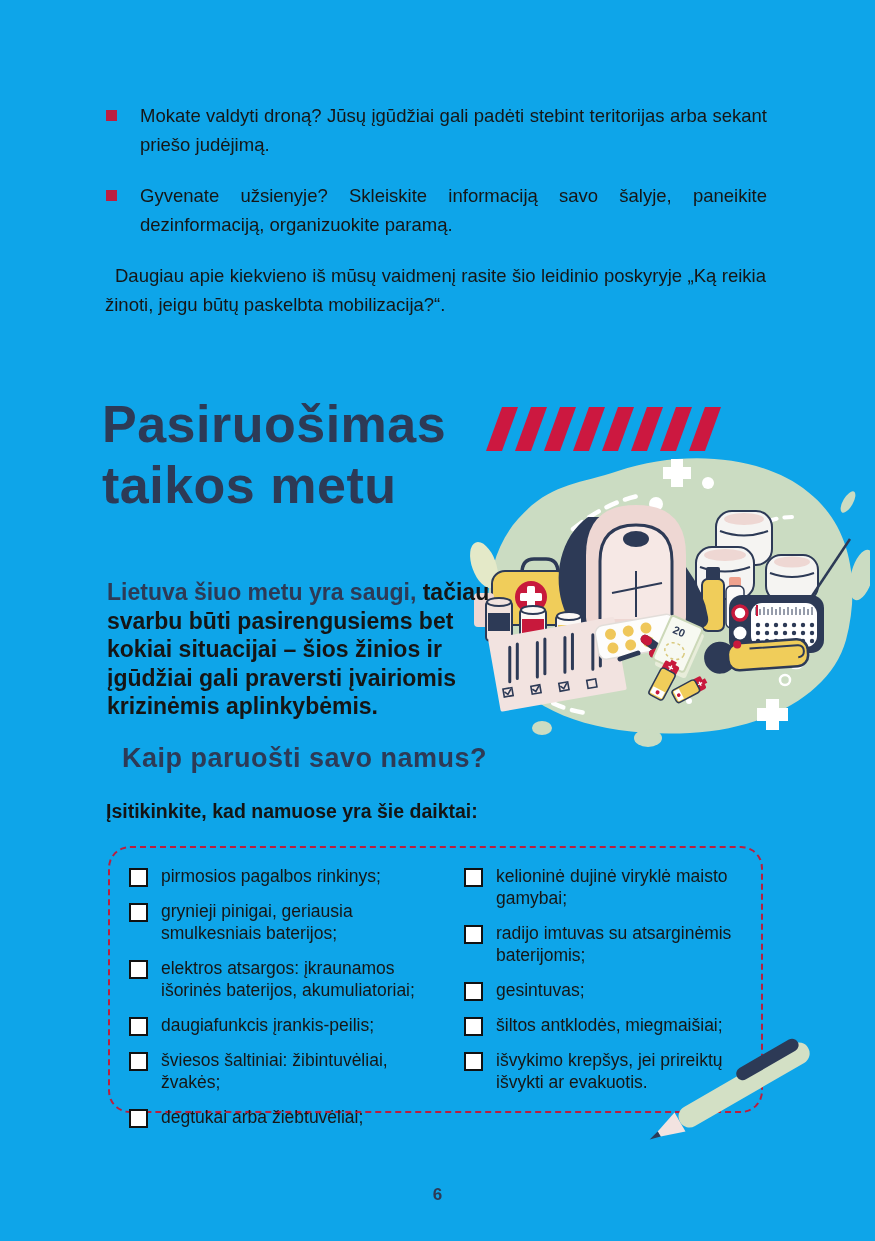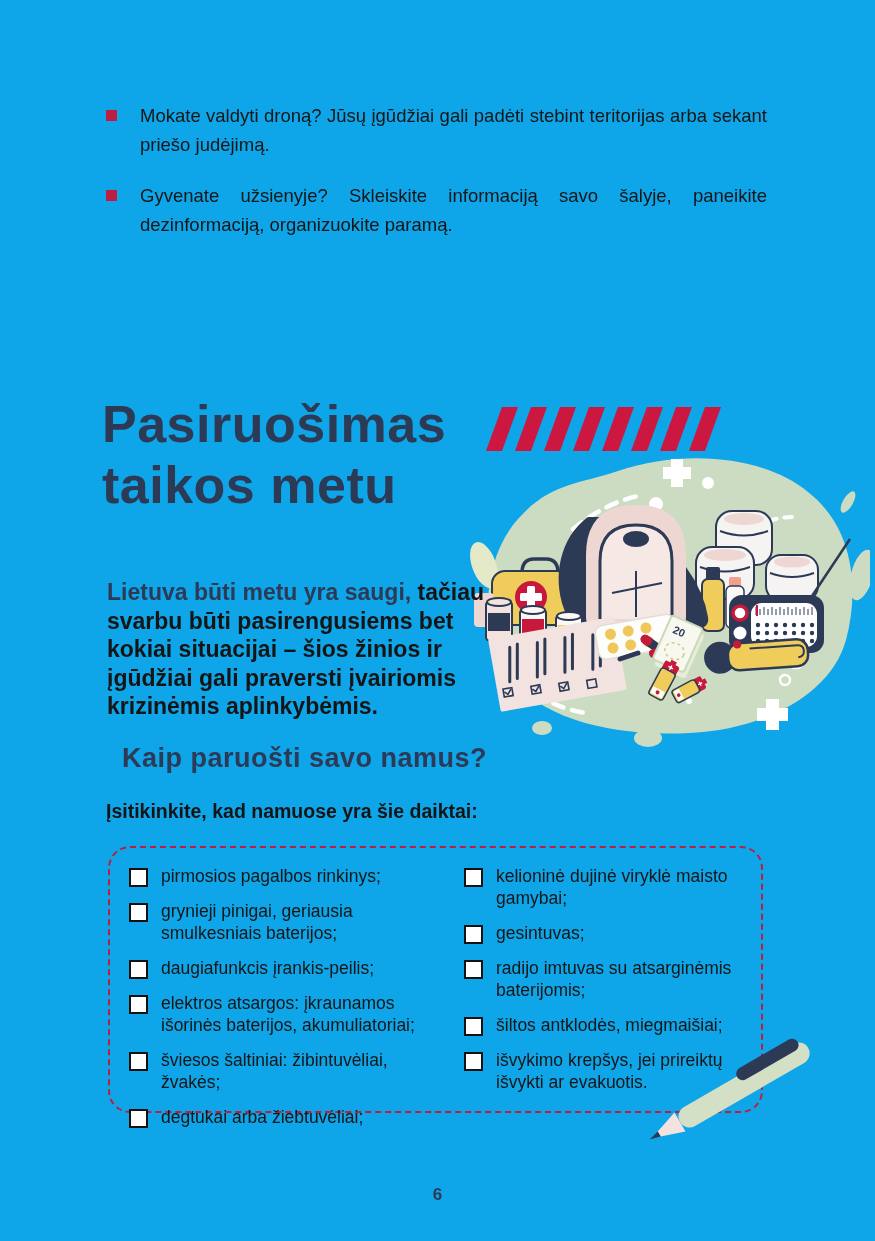--- a/index.html
+++ b/index.html
@@ -47,20 +47,21 @@
     <div class="bullet-item">
       <span class="bullet-marker"></span>
       <span class="bullet-text">Mokate valdyti droną? Jūsų įgūdžiai gali padėti stebint teritorijas arba sekant priešo judėjimą.</span>
     </div>
     <div class="bullet-item">
       <span class="bullet-marker"></span>
       <span class="bullet-text">Gyvenate užsienyje? Skleiskite informaciją savo šalyje, paneikite dezinformaciją, organizuokite paramą.</span>
     </div>
   </div>
 
+  <p class="intro">Daugiau apie kiekvieno iš mūsų vaidmenį rasite šio leidinio poskyryje „Ką reikia žinoti, jeigu būtų paskelbta mobilizacija?“.</p>
 
   <div class="section-title">
     <div>Pasiruošimas</div>
     <div>taikos metu</div>
   </div>
   <div class="stripes">
     <span class="stripe"></span>
     <span class="stripe"></span>
     <span class="stripe"></span>
     <span class="stripe"></span>
@@ -257,65 +258,65 @@
     </g>
 
     <g transform="rotate(-4 300 208)">
       <circle cx="262" cy="208" r="16" fill="#2d3a56"></circle>
       <rect x="270" y="195" width="80" height="27" rx="11" fill="#f0cd5a" stroke="#2d3a56" stroke-width="2.5"></rect>
       <path d="M292 201 H 340 Q 346 201 346 207 Q 346 213 340 213" fill="none" stroke="#2d3a56" stroke-width="2"></path>
       <circle cx="280" cy="196" r="4" fill="#c8193c"></circle>
     </g>
   </svg>
 
-  <p class="lead"><span class="lead-highlight">Lietuva būti metu yra saugi,</span><span> tačiau svarbu būti pasirengusiems bet kokiai situacijai – šios žinios ir įgūdžiai gali praversti įvairiomis krizinėmis aplinkybėmis.</span></p>
+  <p class="lead"><span class="lead-highlight">Lietuva šiuo metu yra saugi,</span><span> tačiau svarbu būti pasirengusiems bet kokiai situacijai – šios žinios ir įgūdžiai gali praversti įvairiomis krizinėmis aplinkybėmis.</span></p>
 
   <h2 class="subheading" style="margin:0;">Kaip paruošti savo namus?</h2>
   <div class="checklist-intro">Įsitikinkite, kad namuose yra šie daiktai:</div>
 
   <div class="panel">
     <div class="panel-columns">
       <div class="col-left">
         <div class="check-item">
           <span class="checkbox"></span>
           <span class="check-label">pirmosios pagalbos rinkinys;</span>
         </div>
         <div class="check-item">
           <span class="checkbox"></span>
           <span class="check-label">grynieji pinigai, geriausia smulkesniais baterijos;</span>
         </div>
         <div class="check-item">
           <span class="checkbox"></span>
+          <span class="check-label">elektros atsargos: įkraunamos išorinės baterijos, akumuliatoriai;</span>
+        </div>
+        <div class="check-item">
+          <span class="checkbox"></span>
           <span class="check-label">daugiafunkcis įrankis-peilis;</span>
-        </div>
-        <div class="check-item">
-          <span class="checkbox"></span>
-          <span class="check-label">elektros atsargos: įkraunamos išorinės baterijos, akumuliatoriai;</span>
         </div>
         <div class="check-item">
           <span class="checkbox"></span>
           <span class="check-label">šviesos šaltiniai: žibintuvėliai, žvakės;</span>
         </div>
         <div class="check-item">
           <span class="checkbox"></span>
           <span class="check-label">degtukai arba žiebtuvėliai;</span>
         </div>
       </div>
       <div class="col-right">
         <div class="check-item">
           <span class="checkbox"></span>
           <span class="check-label">kelioninė dujinė viryklė maisto gamybai;</span>
         </div>
         <div class="check-item">
           <span class="checkbox"></span>
+          <span class="check-label">radijo imtuvas su atsarginėmis baterijomis;</span>
+        </div>
+        <div class="check-item">
+          <span class="checkbox"></span>
           <span class="check-label">gesintuvas;</span>
-        </div>
-        <div class="check-item">
-          <span class="checkbox"></span>
-          <span class="check-label">radijo imtuvas su atsarginėmis baterijomis;</span>
         </div>
         <div class="check-item">
           <span class="checkbox"></span>
           <span class="check-label">šiltos antklodės, miegmaišiai;</span>
         </div>
         <div class="check-item">
           <span class="checkbox"></span>
           <span class="check-label">išvykimo krepšys, jei prireiktų išvykti ar evakuotis.</span>
         </div>
       </div>

